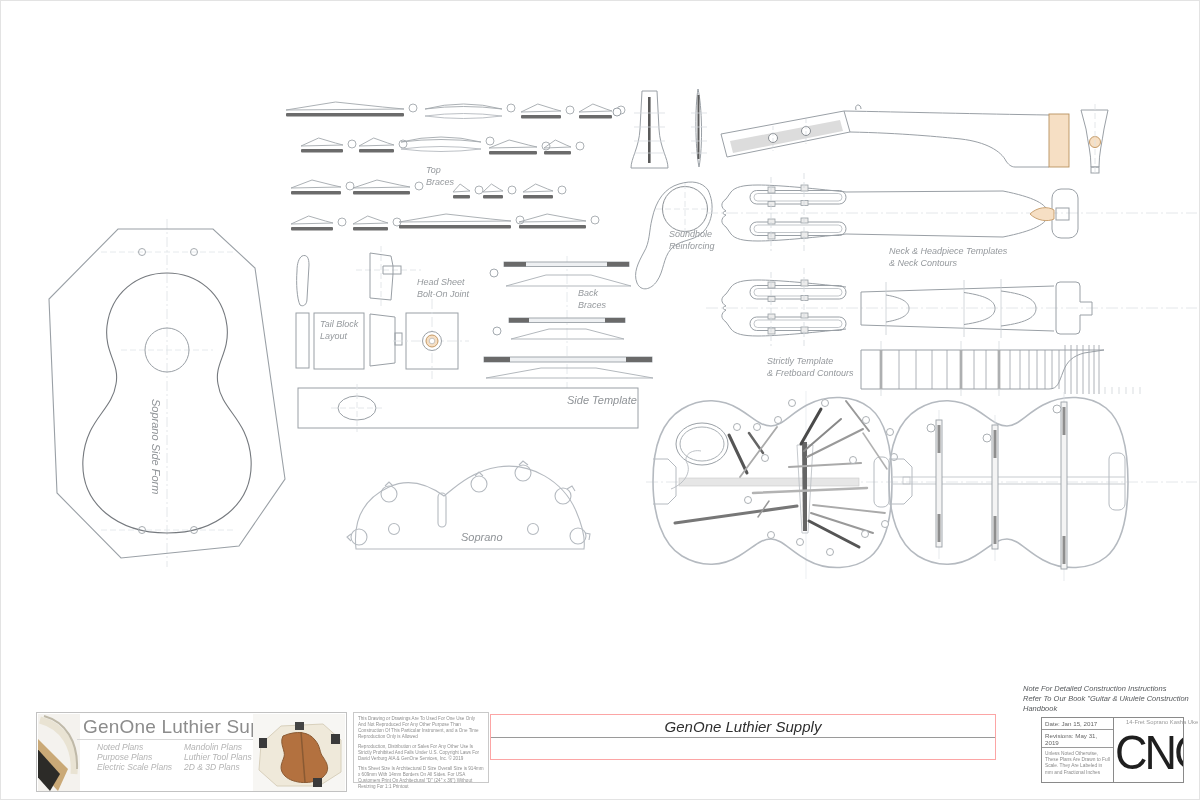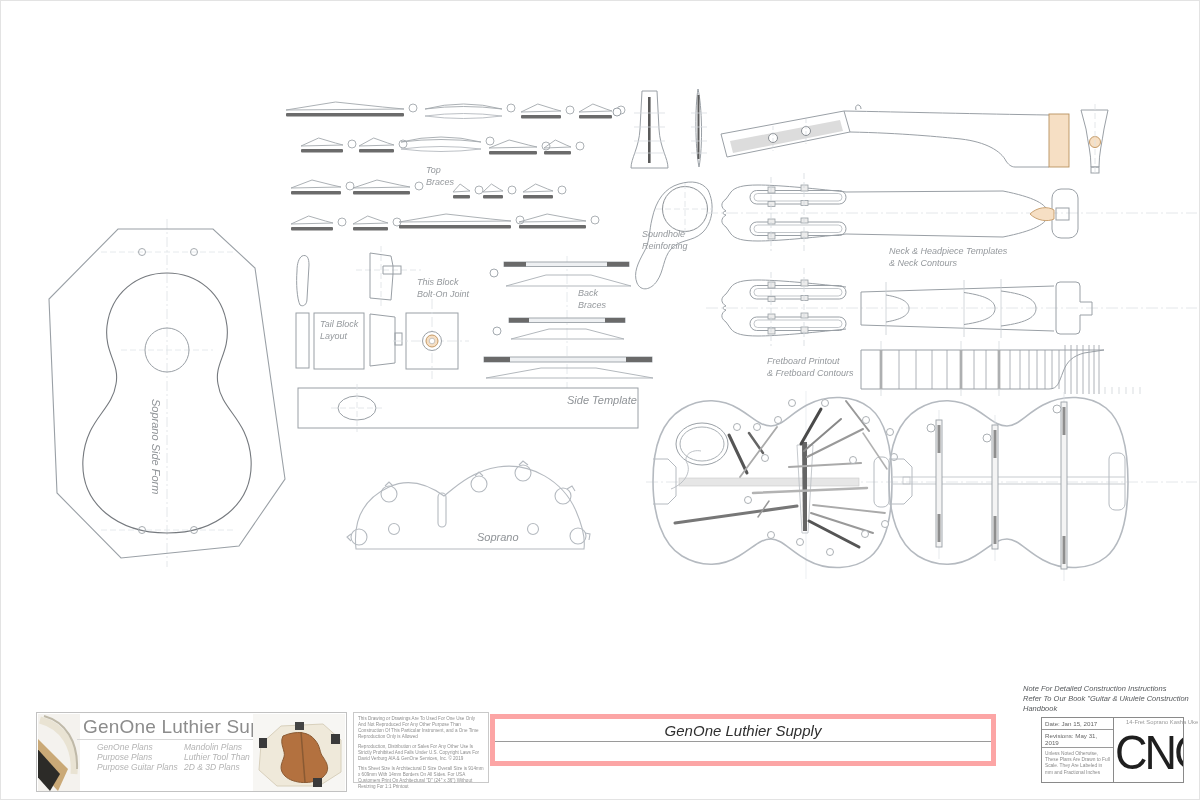--- a/index.html
+++ b/index.html
@@ -16,21 +16,21 @@
   .tb{position:absolute;box-sizing:border-box;background:#fff;}
   .tb-logo{left:35px;top:711px;width:311px;height:80px;border:1px solid #c2c2c2;}
   .brand{position:absolute;left:40px;top:3px;width:230px;text-align:center;font-size:19px;color:#8c8c8c;
          border-bottom:1px solid #d8d8d8;padding-bottom:1px;letter-spacing:.2px;}
   .plans{position:absolute;top:29px;font:italic 8.5px "Liberation Sans",sans-serif;color:#b4b4b4;line-height:10px;}
   .plans.c1{left:60px;} .plans.c2{left:147px;}
   .photo{position:absolute;}
   .tb-legal{left:352px;top:711px;width:136px;height:71px;border:1px solid #c9c9c9;padding:3px 4px;
             font-size:4.6px;color:#8f8f8f;line-height:1.3;}
   .tb-legal p{margin:0 0 4px 0;}
-  .tb-title{left:489px;top:713px;width:506px;height:52px;border:5px solid #fca5a5;text-align:center;}
+  .tb-title{left:489px;top:713px;width:506px;height:46px;border:1px solid #fca5a5;text-align:center;}
   .tb-title .co{font:italic 15px "Liberation Sans",sans-serif;color:#2e2e2e;border-bottom:1px solid #9a9a9a;
                 padding:3px 0 2px 0;}
   .tb-title .big{font:italic 26px "Liberation Sans",sans-serif;color:#1c1c1c;padding-top:4px;}
   .tb-date{left:1040px;top:716px;width:73px;height:66px;border:1px solid #8a8a8a;font-size:6.2px;color:#666;}
   .tb-date .row{padding:2px 3px 2px 3px;border-bottom:1px solid #9a9a9a;}
   .tb-date .row2{padding:2px 3px 1px 3px;border-bottom:1px double #9a9a9a;}
   .tb-date .para{padding:3px 3px;font-size:4.8px;color:#8a8a8a;line-height:1.3;}
   .tb-cnc{left:1113px;top:716px;width:70px;height:66px;border:1px solid #8a8a8a;border-left:none;overflow:hidden;}
   .cnc-big{font-family:"Liberation Sans",sans-serif;font-size:45px;color:#1f1f1f;letter-spacing:-3px;
            margin-top:9px;margin-left:1px;transform:scaleY(1.05);white-space:nowrap;}
@@ -394,70 +394,70 @@
           <line x1="1139" y1="386" x2="1139" y2="393" stroke="#c9ced3" stroke-width="0.7"></line>
         </g>
   </g>
 </svg>
 
 <div class="lbl" style="left:425px;top:164px;">
   <div>Top</div>
       <div>Braces</div>
 </div>
 <div class="lbl" style="left:416px;top:276px;">
-  <div>This Block</div>
+  <div>Head Sheet</div>
       <div>Bolt-On Joint</div>
 </div>
 <div class="lbl" style="left:319px;top:318px;">
   <div>Tail Block</div>
       <div>Layout</div>
 </div>
 <div class="lbl" style="left:577px;top:287px;font-style:italic;">
   <div>Back</div>
       <div>Braces</div>
 </div>
 <div class="lbl lbl-lg" style="left:566px;top:392px;">Side Template</div>
-<div class="lbl" style="left:641px;top:228px;">
+<div class="lbl" style="left:668px;top:228px;">
   <div>Soundhole</div>
       <div>Reinforcing</div>
 </div>
 <div class="lbl" style="left:888px;top:245px;">
   <div>Neck &amp; Headpiece Templates</div>
       <div>&amp; Neck Contours</div>
 </div>
 <div class="lbl" style="left:766px;top:355px;">
-  <div>Fretboard Printout</div>
+  <div>Strictly Template</div>
       <div>&amp; Fretboard Contours</div>
 </div>
-<div class="lbl lbl-lg" style="left:476px;top:529px;">Soprano</div>
+<div class="lbl lbl-lg" style="left:460px;top:529px;">Soprano</div>
 <div class="lbl lbl-lg lbl-rot" style="left:162px;top:398px;">Soprano Side Form</div>
 
 <div class="note">
   <div>Note For Detailed Construction Instructions</div>
   <div>Refer To Our Book "Guitar &amp; Ukulele Construction</div>
   <div>Handbook</div>
 </div>
 
 <div class="tb tb-logo">
   <svg class="photo" style="left:1px;top:1px;" width="42" height="77" viewBox="0 0 42 77">
     <rect width="42" height="77" fill="#f4f2ee"></rect>
     <path d="M-5,20 L30,55 L20,77 L-5,50 Z" fill="#caa977"></path>
     <path d="M-5,30 L22,60 L12,77 L-5,58 Z" fill="#2c2b28"></path>
     <path d="M2,6 C25,12 38,32 36,60" stroke="#e9e3d3" stroke-width="7" fill="none"></path>
     <path d="M6,2 C28,8 40,28 39,55" stroke="#bfb9a8" stroke-width="2" fill="none"></path>
   </svg>
   <div class="brand">GenOne Luthier Supplies</div>
   <div class="plans c1">
-    <div>GenOne Plans</div>
+    <div>Noted Plans</div>
     <div>Purpose Plans</div>
-    <div>Purpose Guitar Plans</div>
+    <div>Electric Scale Plans</div>
   </div>
   <div class="plans c2">
     <div>Mandolin Plans</div>
-    <div>Luthier Tool Than</div>
+    <div>Luthier Tool Plans</div>
     <div>2D &amp; 3D Plans</div>
   </div>
   <svg class="photo" style="right:1px;top:1px;" width="92" height="77" viewBox="0 0 92 77">
     <rect width="92" height="77" fill="#f7f6f3"></rect>
     <path d="M8,30 L28,12 L70,10 L88,26 L88,58 L66,72 L24,72 L6,56 Z" fill="#efe9da" stroke="#d8d0bc"></path>
     <path d="M30,22 C44,16 56,18 62,26 C68,33 66,38 70,43 C74,49 78,56 70,63 C60,71 40,70 32,62 C25,55 29,49 31,43 C33,37 26,30 30,22 Z" fill="#b3713f" stroke="#8a5a33"></path>
     <line x1="48" y1="18" x2="52" y2="68" stroke="#8a5a33" stroke-width="1.5"></line>
     <rect x="6" y="24" width="8" height="10" fill="#3a3a3a"></rect>
     <rect x="78" y="20" width="9" height="10" fill="#3a3a3a"></rect>
     <rect x="42" y="8" width="9" height="8" fill="#444"></rect>

